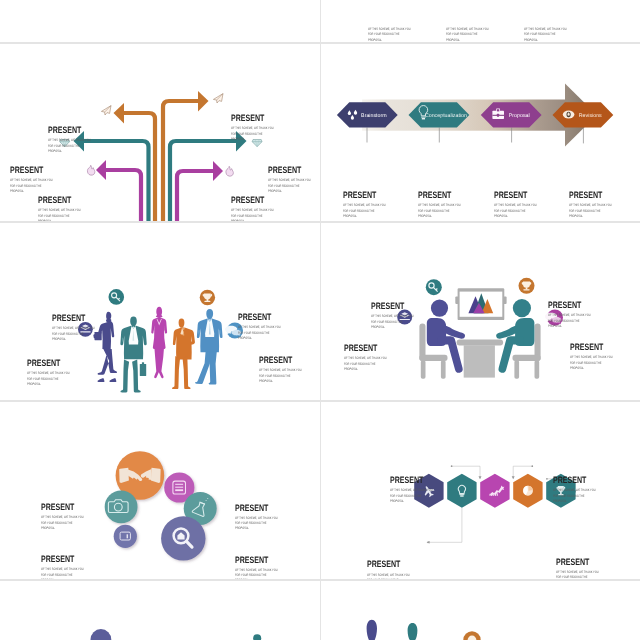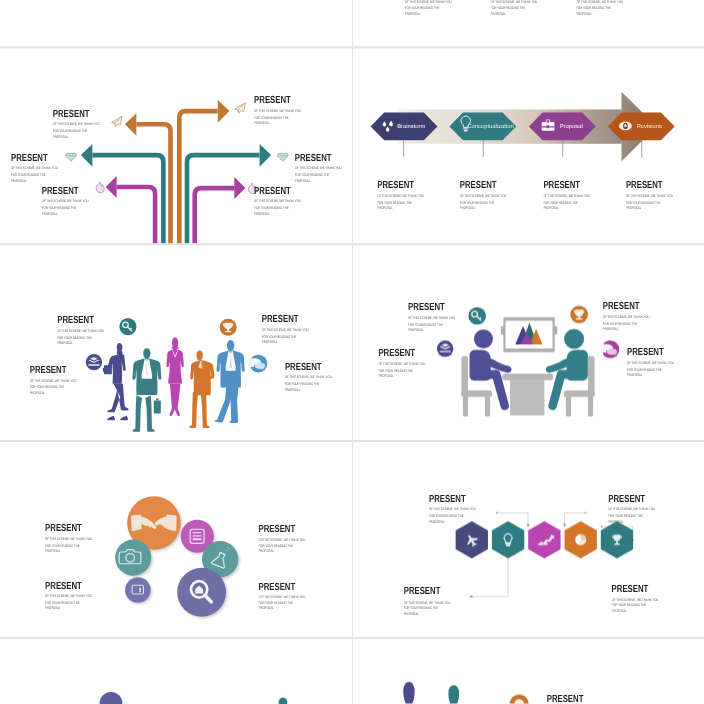--- a/index.html
+++ b/index.html
@@ -1,21 +1,21 @@
 <!DOCTYPE html>
 <html><head>
 <meta charset="utf-8">
 <style>
   html,body{margin:0;padding:0;}
   body{width:640px;height:640px;background:#fff;font-family:"Liberation Sans",sans-serif;overflow:hidden;-webkit-font-smoothing:antialiased;text-rendering:geometricPrecision;}
   .page{position:relative;width:640px;height:640px;background:#fff;}
   .slide{position:absolute;width:320px;height:179px;background:#fff;overflow:hidden;}
   .gl-v{position:absolute;top:0;left:319.6px;width:1.5px;height:640px;background:#e4e4e4;}
   .gl-h{position:absolute;left:0;width:640px;height:1.6px;background:#e4e4e4;}
-  .tb{position:absolute;}
+  .tb{position:absolute;margin-top:27px;}
   .tb .h{font-size:9.3px;font-weight:bold;color:#242424;line-height:9.3px;transform:scaleX(0.76) translateZ(0);transform-origin:left top;white-space:nowrap;}
   .tb .p{font-size:3.4px;color:#595959;line-height:5.3px;margin-top:3px;transform:scaleX(0.75) translateZ(0);transform-origin:left top;white-space:nowrap;}
   svg text{-webkit-font-smoothing:antialiased;}
   svg{shape-rendering:geometricPrecision;}
   #slide2 svg{transform:translateZ(0);}
 </style>
 </head>
 <body>
 
 <div class="page">

